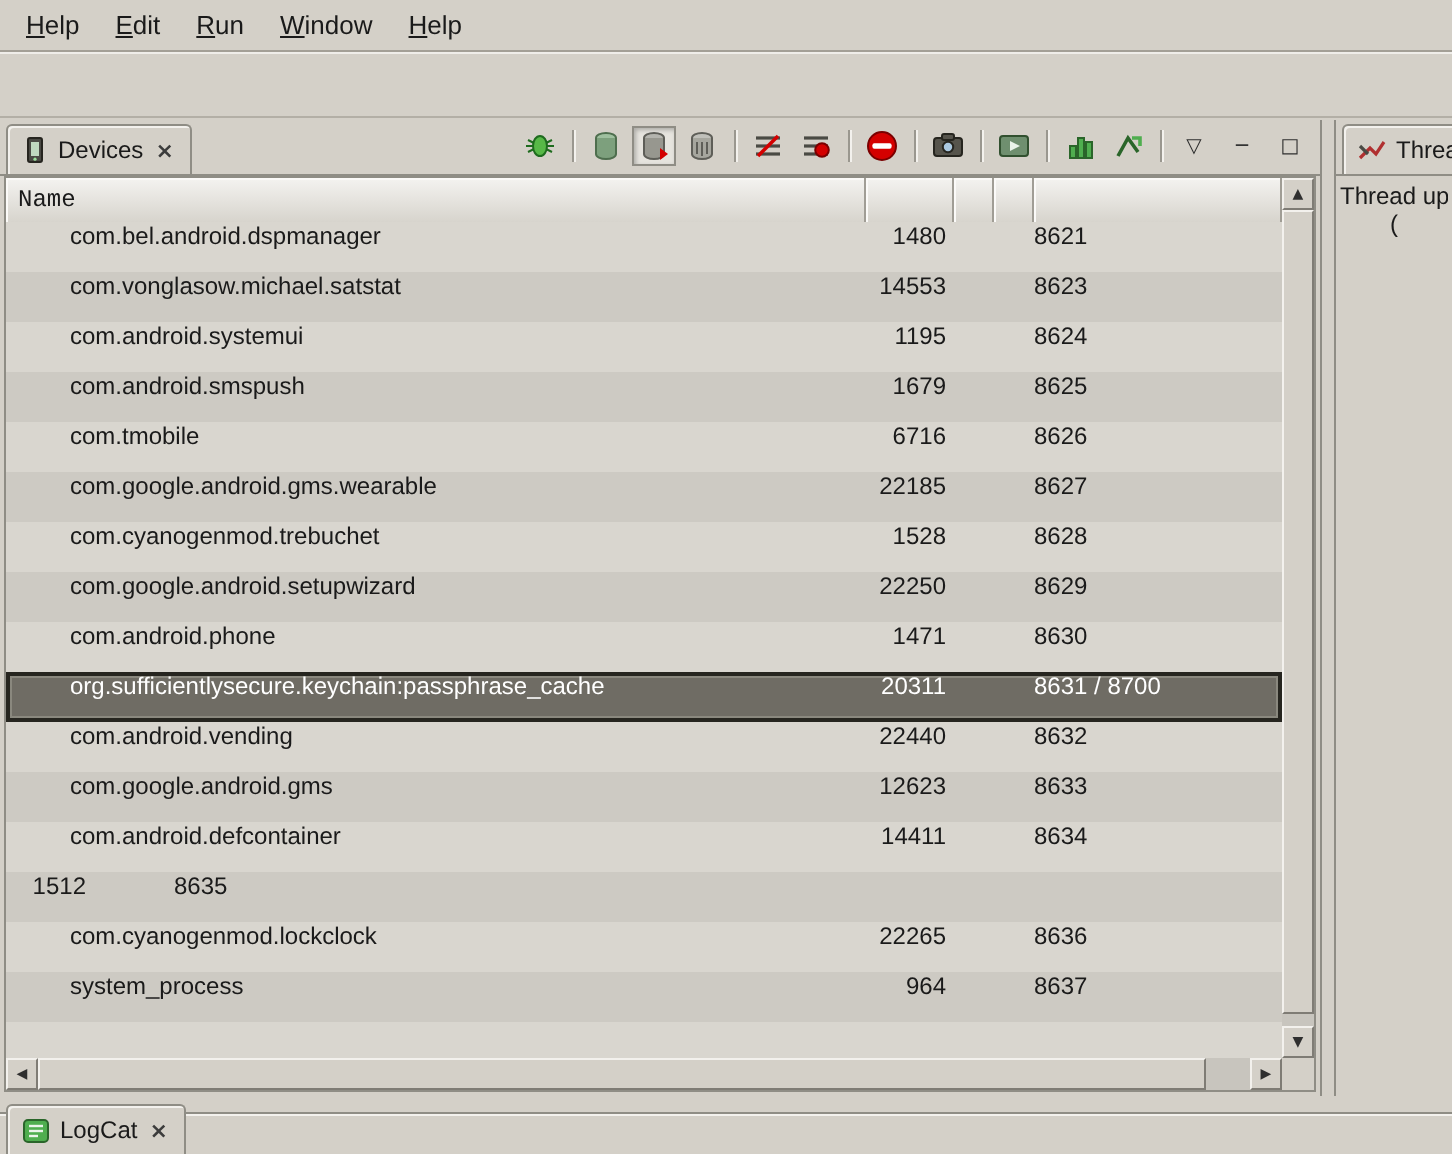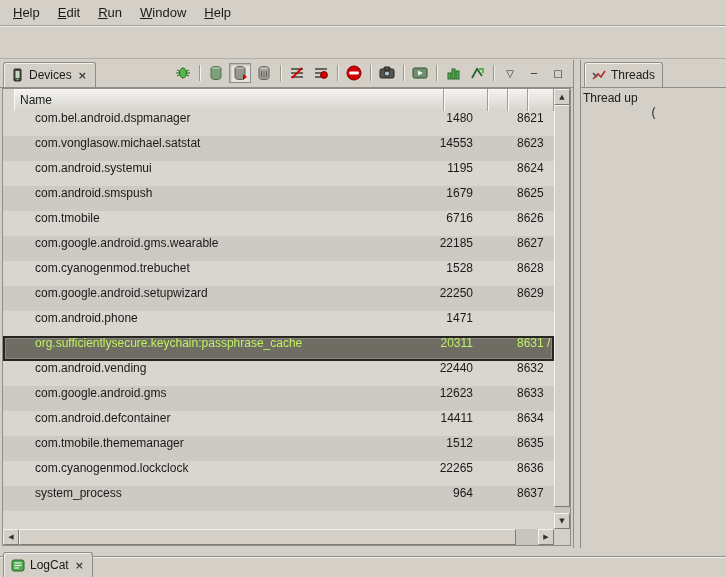--- a/index.html
+++ b/index.html
@@ -17,21 +17,21 @@
   .menu-item{padding:3px 9px;font-size:13px;cursor:default;}
   .menu-item::first-letter{text-decoration:underline;}
   
   .toolbar-strip{
     height:33px;background:#d4d0c8;border-bottom:1px solid #b3afa6;
     box-shadow:inset 0 1px 0 #efede9;box-sizing:border-box;
   }
   
   .main{position:absolute;top:60px;left:0;right:0;bottom:29px;display:flex;}
   .devices-panel{
-    width:574px;display:flex;flex-direction:column;
+    width:661px;display:flex;flex-direction:column;
     border-right:1px solid #8f8d85;box-sizing:border-box;background:#d4d0c8;
   }
   .sash{width:6px;background:#d4d0c8;}
   .threads-panel{
     flex:1;display:flex;flex-direction:column;overflow:hidden;
     border-left:1px solid #8f8d85;background:#d4d0c8;
   }
   
   .panel-header{
     height:28px;display:flex;align-items:flex-end;background:#d4d0c8;
@@ -62,37 +62,37 @@
     box-shadow:inset 1px 1px 2px rgba(0,0,0,.25);
   }
   .tsep{width:1px;height:16px;background:#9a978f;box-shadow:1px 0 0 #f3f1ed;margin:0 3px;}
   .glyph-btn{font-family:"DejaVu Sans",sans-serif;font-size:10px;color:#2e2e2e;}
   
   .table-wrap{
     position:relative;flex:1;margin:0 2px 2px 2px;
     border:1px solid #8f8d85;background:#d9d6cf;box-sizing:border-box;overflow:hidden;
   }
   .table-header{
-    position:absolute;top:0;left:11px;right:16px;height:22px;display:flex;z-index:2;
+    position:absolute;top:0;left:0;right:16px;height:22px;display:flex;z-index:2;font-family:Liberation Mono, monospace;
   }
   .hcell{
     background:linear-gradient(#f4f3f0,#d7d4cd);
     border-right:1px solid #a09d95;box-shadow:inset 1px 1px 0 #fbfaf8;
     font-size:12px;display:flex;align-items:center;padding-left:6px;
     box-sizing:border-box;overflow:hidden;white-space:nowrap;
   }
   .rows{
     position:absolute;top:22px;left:0;right:16px;bottom:16px;
     background:#d9d6cf;overflow:hidden;
   }
   .row{height:25px;display:flex;font-size:12px;}
   .row.even{background:#d9d6cf;}
   .row.odd{background:#cdcac3;}
   .row.selected{
-    background:#6f6c64;color:#bef264;
+    background:#6f6c64;color:#ffffff;
     box-shadow:inset 0 0 0 2px #26251f, inset 0 0 0 3px #8a887e;
   }
   .cell{white-space:nowrap;overflow:hidden;box-sizing:border-box;}
   .cell-name{width:430px;padding-left:32px;}
   .cell-pid{width:44px;text-align:right;padding-right:4px;}
   .cell-a{width:20px;}
   .cell-b{width:20px;}
   .cell-port{flex:1;}
   
   .vscroll{position:absolute;top:0;right:0;width:16px;bottom:16px;background:#c8c5be;z-index:3;}
@@ -316,20 +316,21 @@
     <span class="cell cell-pid">22250</span>
     <span class="cell cell-a"></span>
     <span class="cell cell-b"></span>
     <span class="cell cell-port">8629</span>
   </div>
           <div class="row even">
     <span class="cell cell-name">com.android.phone</span>
     <span class="cell cell-pid">1471</span>
     <span class="cell cell-a"></span>
     <span class="cell cell-b"></span>
+    <span class="cell cell-port">8630</span>
   </div>
           <div class="row odd selected">
     <span class="cell cell-name">org.sufficientlysecure.keychain:passphrase_cache</span>
     <span class="cell cell-pid">20311</span>
     <span class="cell cell-a"></span>
     <span class="cell cell-b"></span>
     <span class="cell cell-port">8631 / 8700</span>
   </div>
           <div class="row even">
     <span class="cell cell-name">com.android.vending</span>
@@ -346,21 +347,20 @@
     <span class="cell cell-port">8633</span>
   </div>
           <div class="row even">
     <span class="cell cell-name">com.android.defcontainer</span>
     <span class="cell cell-pid">14411</span>
     <span class="cell cell-a"></span>
     <span class="cell cell-b"></span>
     <span class="cell cell-port">8634</span>
   </div>
           <div class="row odd">
-    <span class="cell cell-name">com.tmobile.thememanager</span>
     <span class="cell cell-pid">1512</span>
     <span class="cell cell-a"></span>
     <span class="cell cell-b"></span>
     <span class="cell cell-port">8635</span>
   </div>
           <div class="row even">
     <span class="cell cell-name">com.cyanogenmod.lockclock</span>
     <span class="cell cell-pid">22265</span>
     <span class="cell cell-a"></span>
     <span class="cell cell-b"></span>

